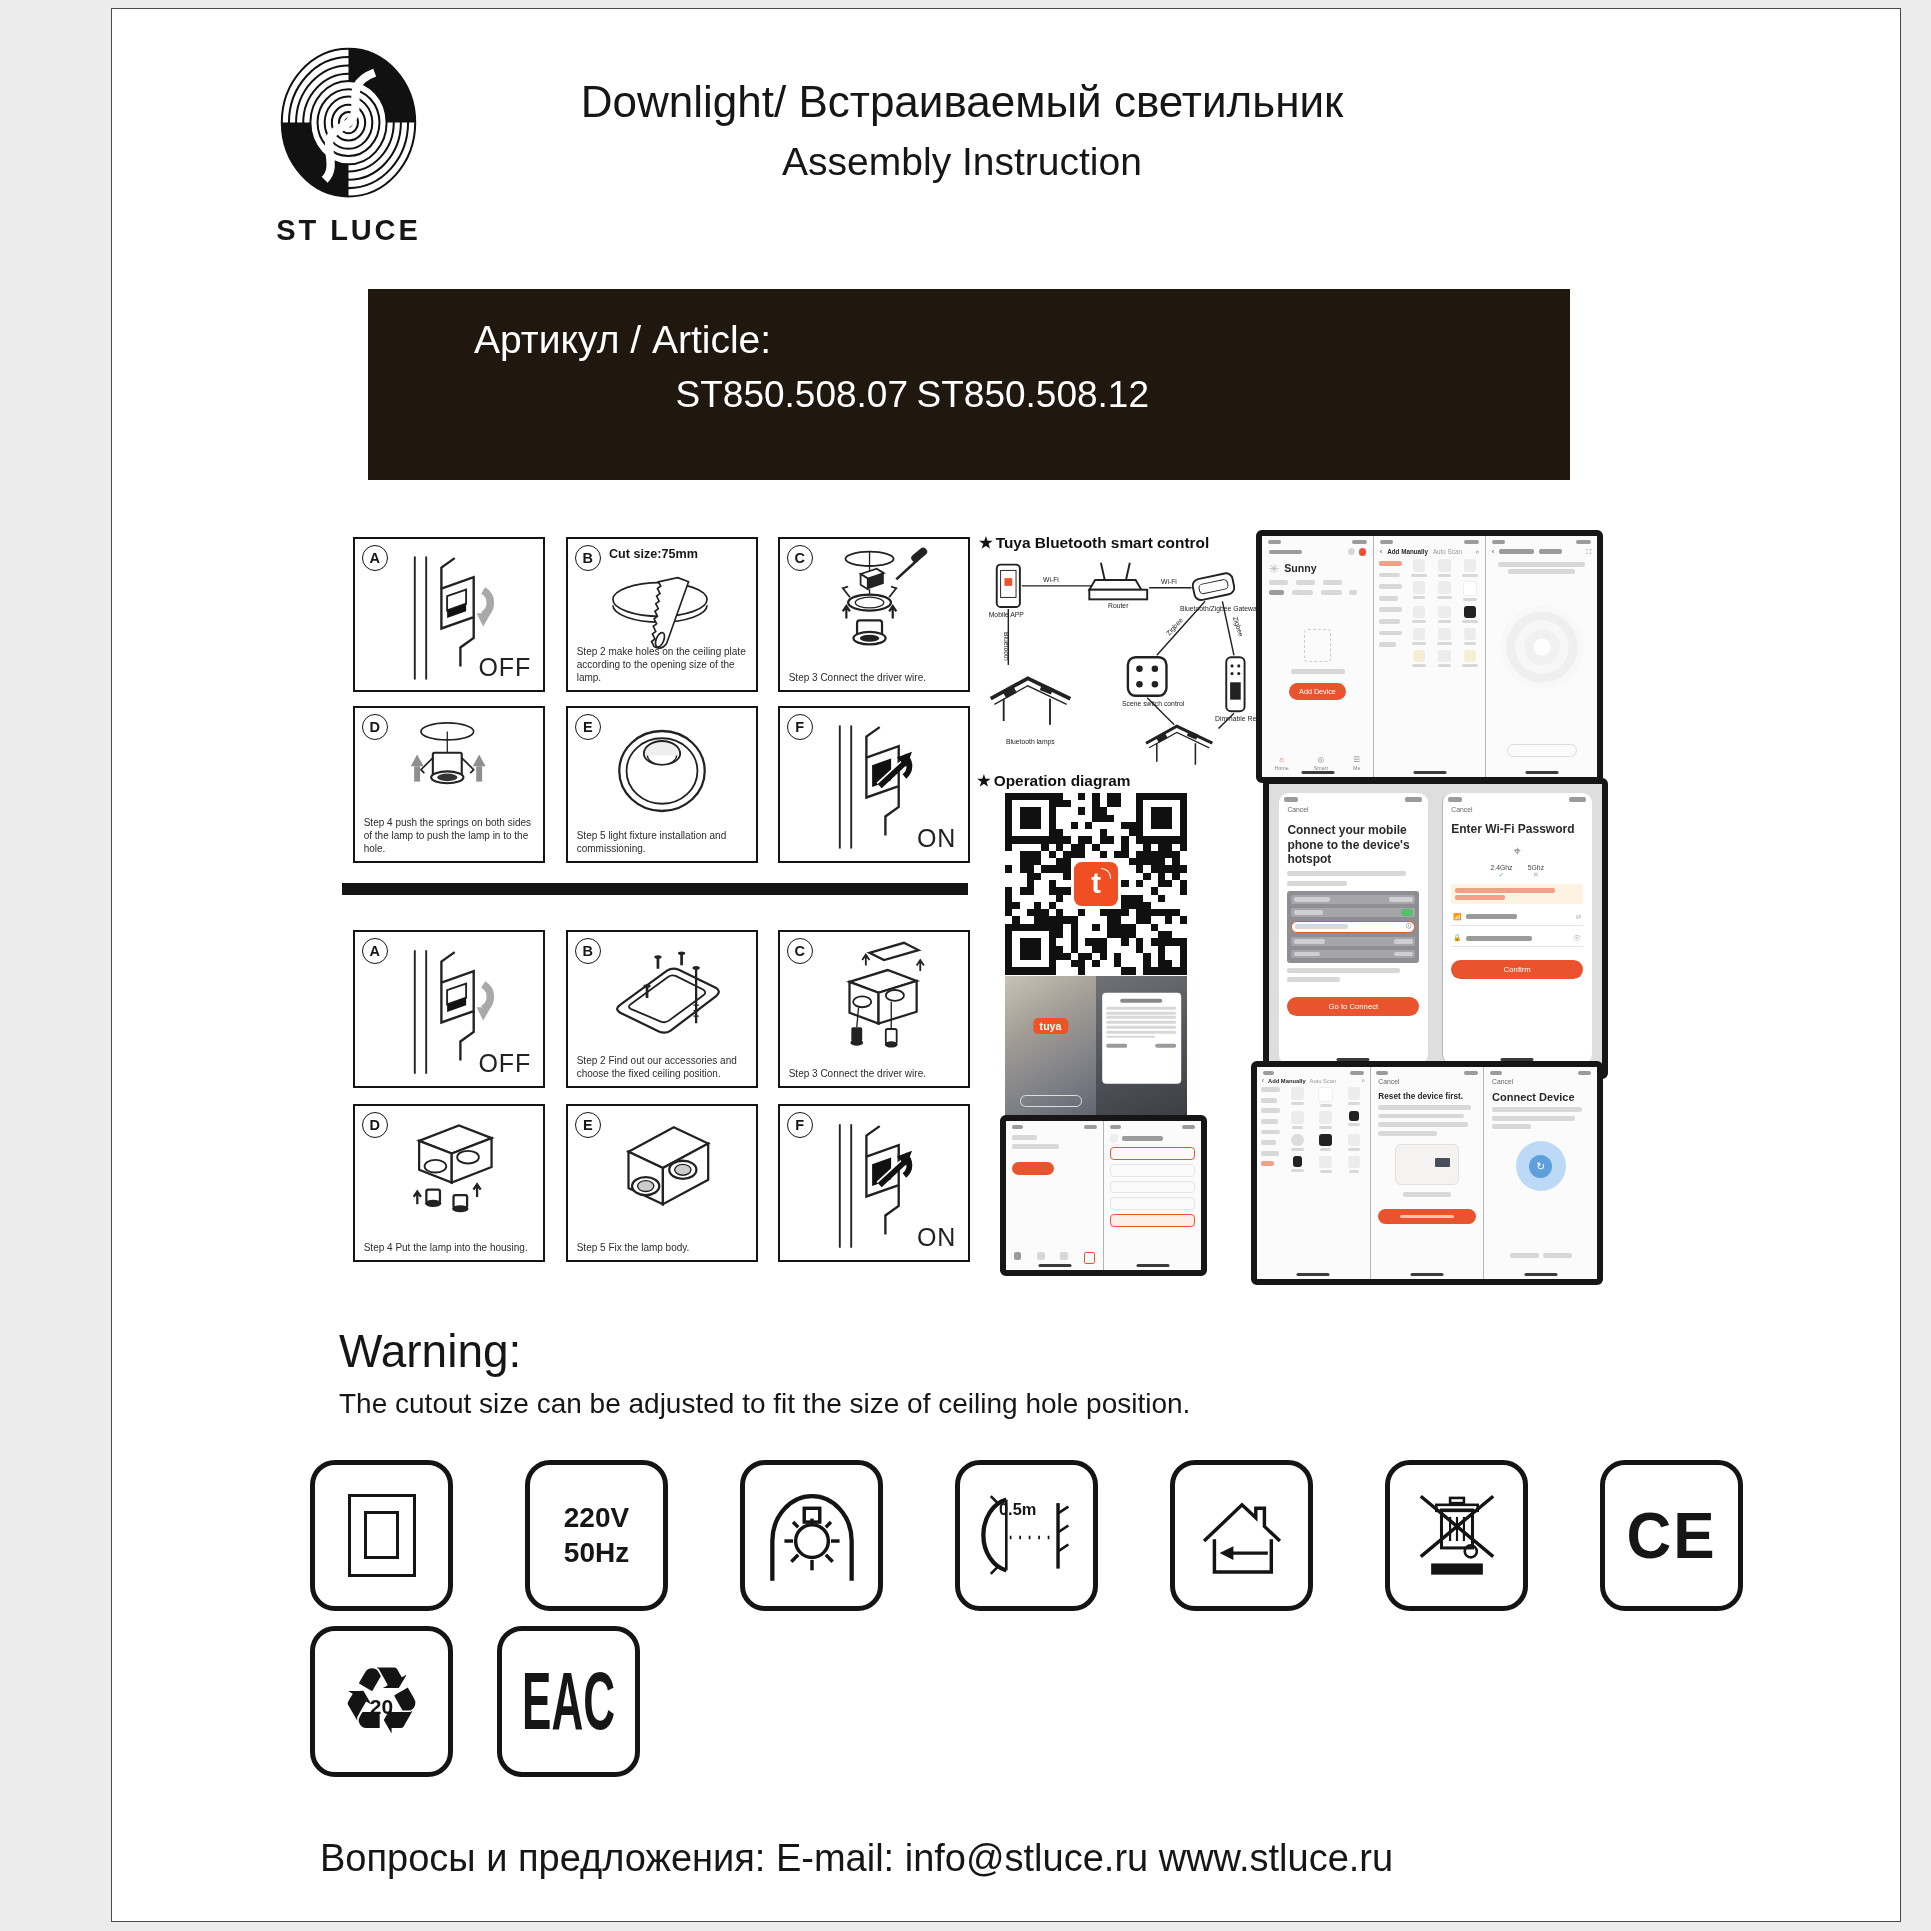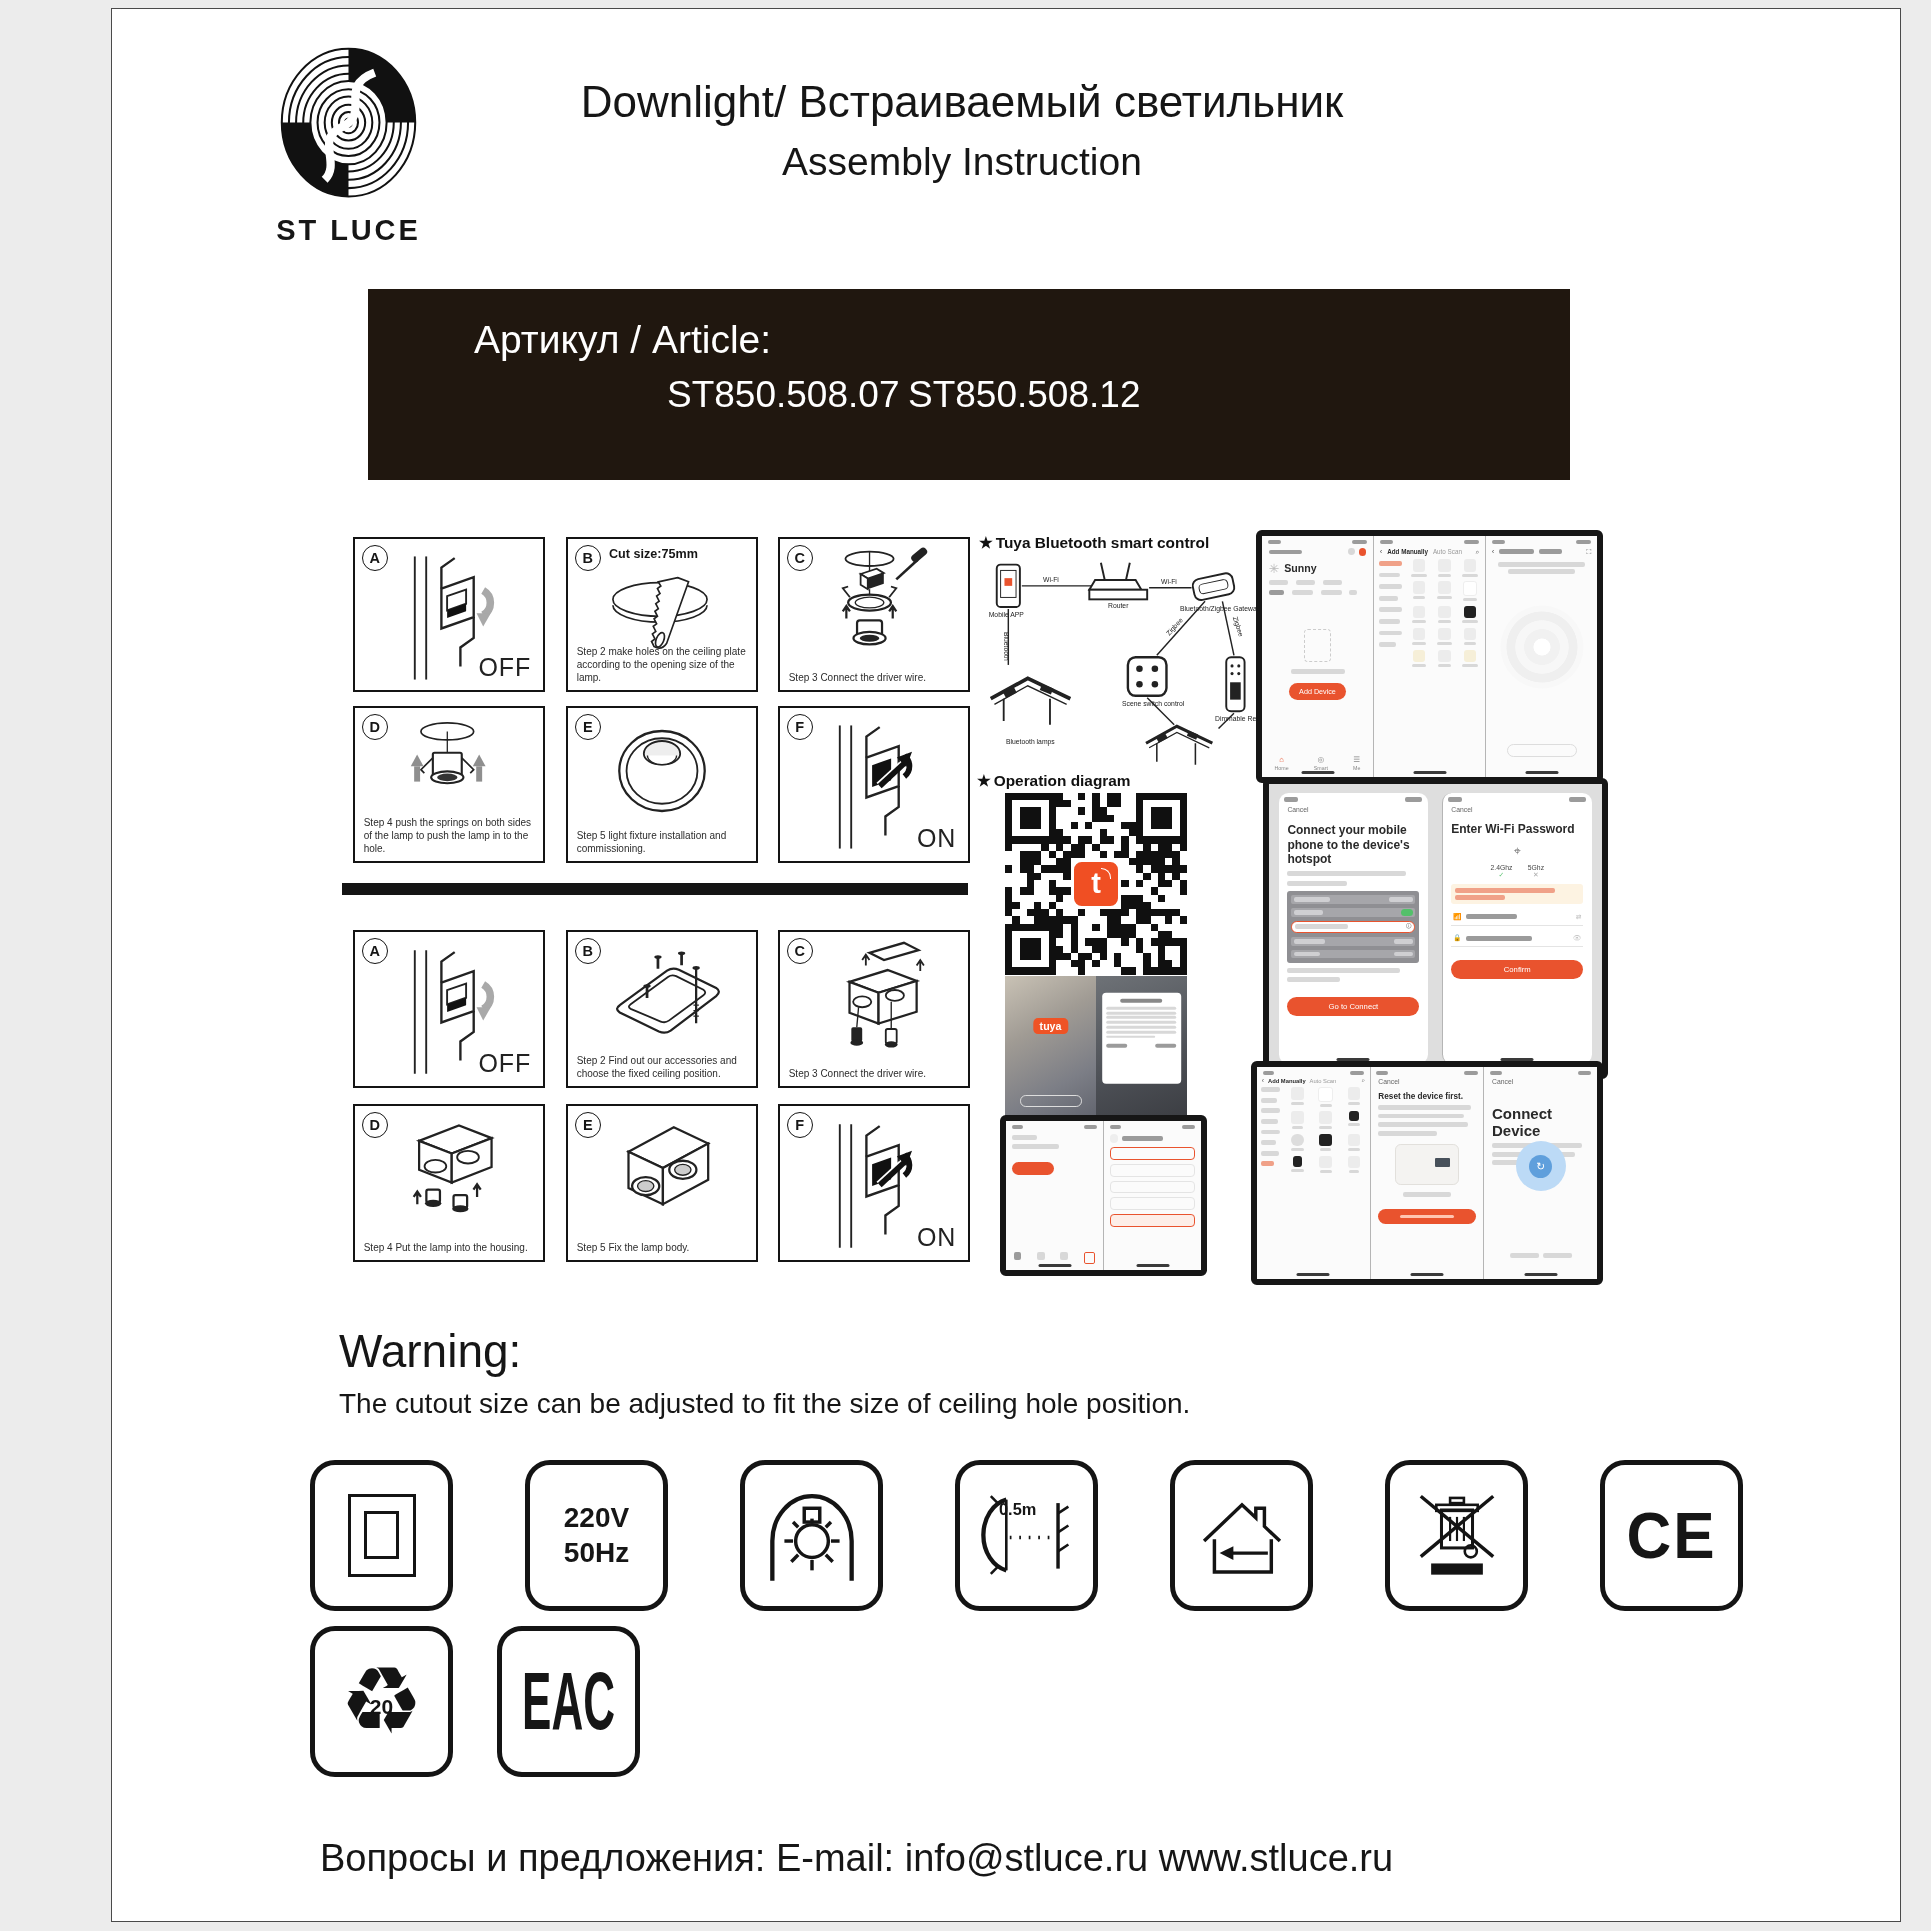--- a/index.html
+++ b/index.html
@@ -10,21 +10,21 @@
   .logo-wrap{position:absolute;left:145px;top:35px;width:183px;text-align:center;}
   .brand{font-size:29px;font-weight:bold;letter-spacing:2.9px;margin-top:3.9px;}
   .title-block{position:absolute;left:290px;top:68px;width:1120px;text-align:center;}
   .title-main{font-size:44px;}
   .title-sub{font-size:39px;margin-top:13.5px;}
 
   
   .article-box{position:absolute;left:256px;top:280px;width:1202px;height:191px;background:#20170f;color:#fff;}
   .article-label{position:absolute;left:106px;top:29px;font-size:39px;}
   .article-codes{position:absolute;left:299px;top:81px;font-size:37px;line-height:1.35;}
-  .article-codes .row span{display:inline-block;min-width:241px;}
+  .article-codes .row span{display:inline-block;min-width:241px;text-align:right;}
 
   
   .panel{position:absolute;border:2.9px solid #141414;background:#fff;}
   .p-letter{position:absolute;left:6.8px;top:6.8px;width:24px;height:24px;border:1.9px solid #141414;border-radius:50%;font-size:14.5px;font-weight:bold;display:flex;align-items:center;justify-content:center;}
   .p-title{position:absolute;left:41px;top:8.7px;font-size:12.6px;font-weight:bold;}
   .p-art{position:absolute;left:0;top:17.4px;width:100%;display:flex;justify-content:center;}
   .p-caption{position:absolute;left:8.7px;bottom:5.8px;right:5.8px;font-size:10px;line-height:1.3;color:#2c2c2c;}
   .p-note{position:absolute;right:11.6px;bottom:7.7px;font-size:25px;letter-spacing:1px;color:#222;}
   .divider-bar{position:absolute;left:230px;top:874px;width:626px;height:12.6px;background:#141414;}
 
@@ -1459,21 +1459,21 @@
       </div>
       <div class="home-ind"></div>
     </div>
     <div class="screen">
       <div class="statusbar">
           <div class="sk dk" style="width:11.6px;"></div>
           <div class="sk dk" style="width:13.5px;"></div>
         </div>
       <div style="padding:1px 7.7px;display:flex;flex-direction:column;gap:3.9px;">
         <span class="cancel-lbl">Cancel</span>
-        <div class="h-title" style="font-size:15px;margin-top:16px;">Connect Device</div>
+        <div class="h-title" style="font-size:11px;margin-top:2px;">Connect Device</div>
         <div class="sk" style="width:92%;"></div>
           <div class="sk" style="width:85%;"></div>
           <div class="sk" style="width:40%;"></div>
       </div>
       <div class="blue-orb">
           <div class="core">↻</div>
         </div>
       <div style="position:absolute;bottom:21px;left:50%;transform:translateX(-50%);display:flex;gap:3.9px;">
         <div class="sk" style="width:29px;"></div>
           <div class="sk" style="width:29px;"></div>

